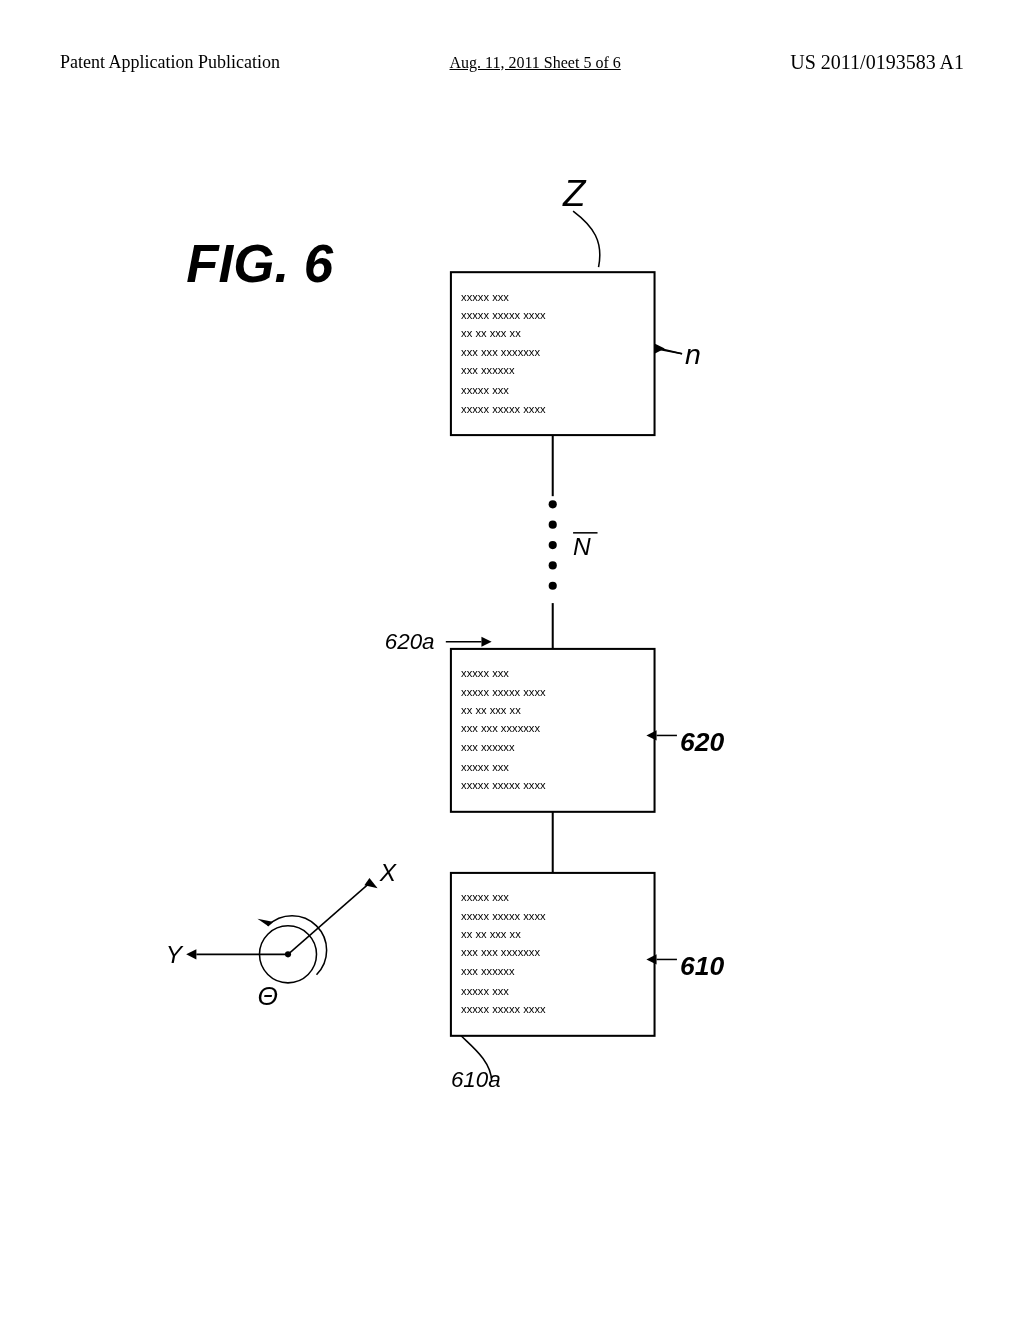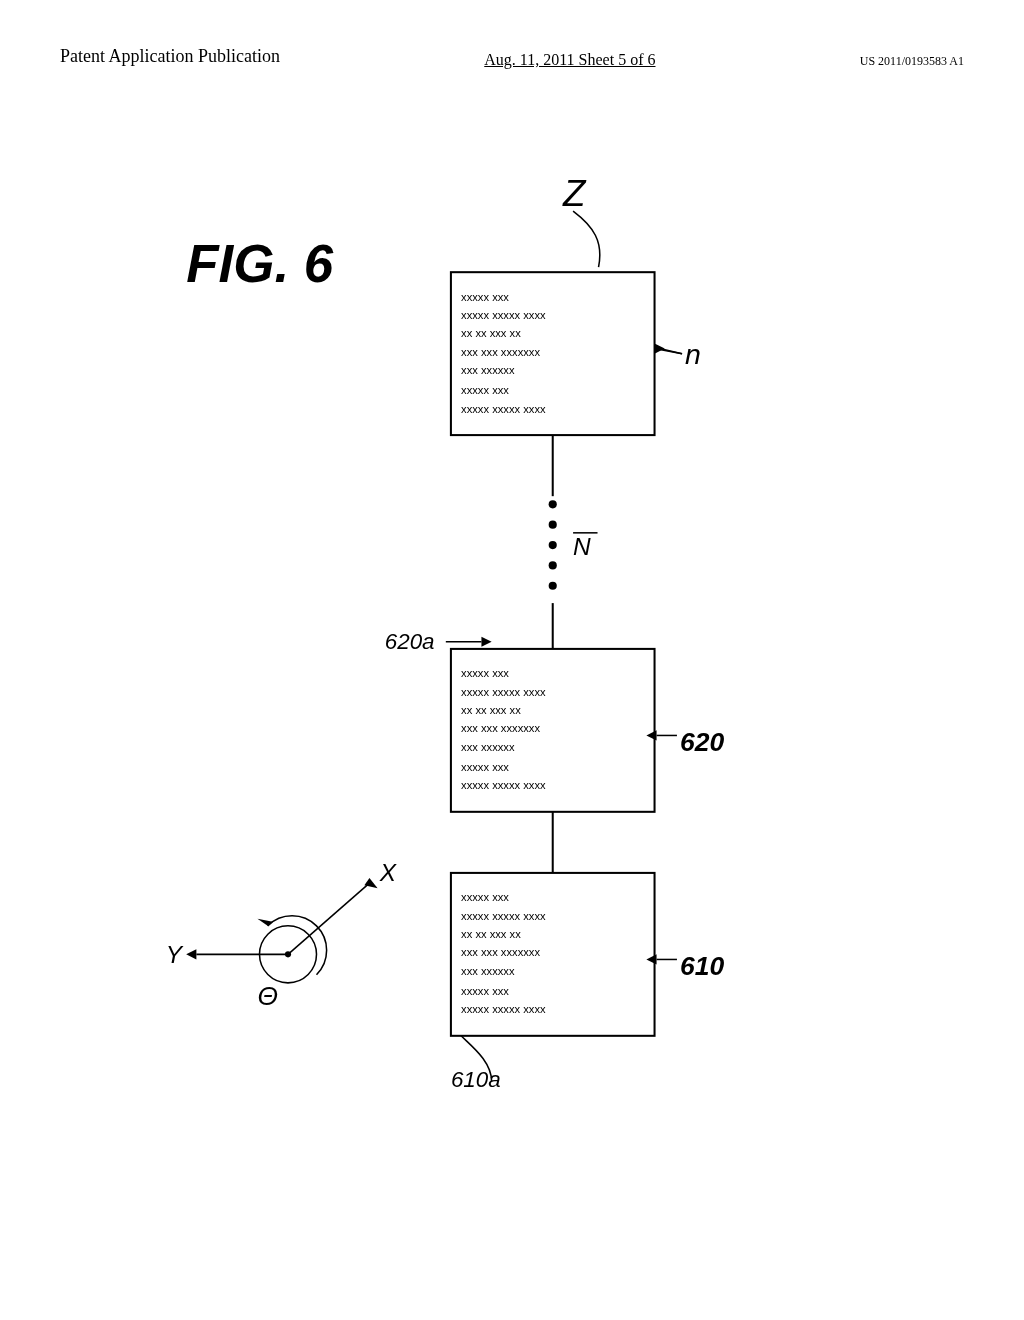--- a/index.html
+++ b/index.html
@@ -7,45 +7,45 @@
       width: 1024px;
       height: 1320px;
       background: #ffffff;
       font-family: 'Times New Roman', Times, serif;
       position: relative;
       overflow: hidden;
     }
 
     .header {
       position: absolute;
-      top: 44px;
+      top: 50px;
       left: 0;
       right: 0;
       display: flex;
       justify-content: space-between;
-      align-items: flex-end;
+      align-items: center;
       padding: 0 60px;
     }
 
     .header-left {
       font-size: 18px;
       font-weight: normal;
       color: #000;
       line-height: 1.4;
     }
 
     .header-center {
       font-size: 16px;
       color: #000;
       text-align: center;
       text-decoration: underline;
     }
 
     .header-right {
-      font-size: 12px;
+      font-size: 20px;
       color: #000;
       text-align: right;
     }
 
     .diagram-area {
       position: absolute;
       top: 150px;
       left: 50px;
       right: 50px;
       bottom: 50px;

